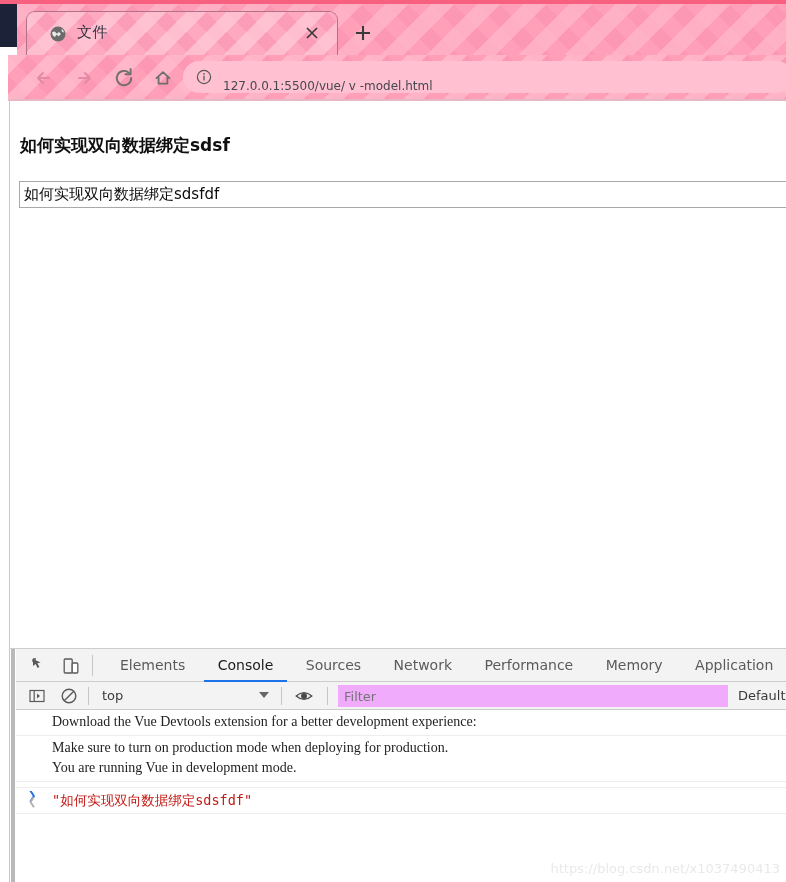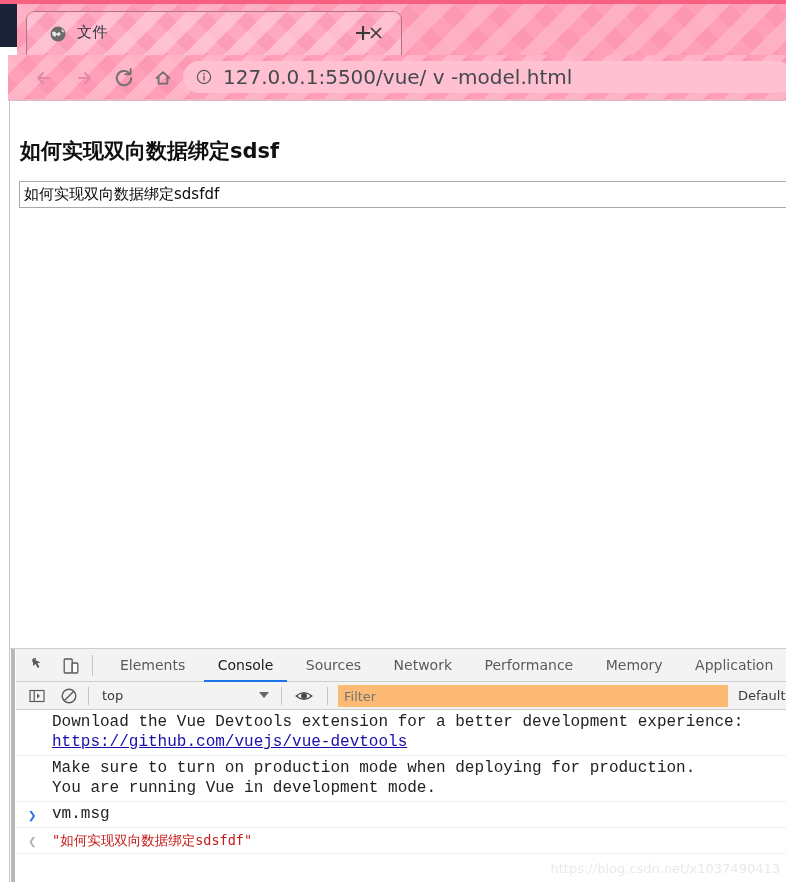--- a/index.html
+++ b/index.html
@@ -53,21 +53,21 @@
     background-image:
       linear-gradient(135deg, rgba(255,255,255,.55) 25%, transparent 25%, transparent 50%, rgba(255,255,255,.55) 50%, rgba(255,255,255,.55) 75%, transparent 75%),
       linear-gradient(45deg, rgba(236,110,150,.45) 25%, transparent 25%, transparent 50%, rgba(236,110,150,.45) 50%, rgba(236,110,150,.45) 75%, transparent 75%);
     background-size: 46px 46px, 46px 46px;
   }
 
   
   .tab {
     position: absolute;
     left: 9px; top: 7px;
-    width: 376px; height: 44px;
+    width: 312px; height: 44px;
     border: 1px solid #b07288;
     border-bottom: none;
     border-radius: 9px 9px 0 0;
     box-sizing: border-box;
     overflow: hidden;
   }
   .tab-bg {
     position: absolute; inset: 0;
     background: #ffa9c0;
   }
@@ -147,22 +147,22 @@
     z-index: 4;
     overflow: hidden;
   }
   .omnibox-icon {
     position: absolute;
     left: 13px; top: 8px;
     width: 16px; height: 16px;
   }
   .omnibox-url {
     position: absolute;
-    left: 40px; top: 5px;
-    font-size: 20px;
+    left: 40px; top: 14px;
+    font-size: 12px;
     color: #44484f;
     font-family: "DejaVu Sans", sans-serif;
     white-space: nowrap;
     line-height: 22px;
   }
 
   
   .chrome-bottom-line {
     position: absolute;
     left: 8px; top: 99px;
@@ -176,21 +176,21 @@
     left: 9px; top: 101px;
     width: 777px; height: 547px;
     background: #ffffff;
     border-left: 1px solid #c8c8c8;
     box-sizing: border-box;
     overflow: hidden;
   }
   .page-heading {
     position: absolute;
     left: 10px; top: 22px;
-    font-size: 21px;
+    font-size: 17px;
     font-weight: bold;
     color: #101010;
     font-family: "DejaVu Sans", sans-serif;
     white-space: nowrap;
   }
   .page-input {
     position: absolute;
     left: 9px; top: 80px;
     width: 790px; height: 27px;
     box-sizing: border-box;
@@ -307,21 +307,21 @@
     width: 0; height: 0;
     border-left: 5px solid transparent;
     border-right: 5px solid transparent;
     border-top: 6px solid #666;
     cursor: pointer;
   }
   .cb-filter {
     position: absolute;
     left: 322px; top: 3px;
     width: 390px; height: 22px;
-    background: #fdba74;
+    background: #f0abfc;
     border: none;
     font-size: 13px;
     color: #5e5e5e;
     padding: 0 6px;
     box-sizing: border-box;
     font-family: "DejaVu Sans", sans-serif;
     outline: none;
   }
   .cb-levels {
     position: absolute;
@@ -342,22 +342,22 @@
     background: #ffffff;
     overflow: hidden;
   }
   .msg {
     position: relative;
     border-bottom: 1px solid #eeeeee;
     padding: 2px 0 3px 0;
     box-sizing: border-box;
   }
   .msg-line {
-    font-family: Liberation Mono, monospace;
-    font-size: 16px;
+    font-family: Liberation Serif, serif;
+    font-size: 14px;
     color: #222222;
     line-height: 20px;
     padding-left: 36px;
     white-space: pre;
   }
   .msg-link {
     color: #1a0dab;
     text-decoration: underline;
     cursor: pointer;
   }
@@ -527,31 +527,29 @@
       </span>
       <div class="cb-sep cb-sep3"></div>
       <input class="cb-filter" type="text" placeholder="Filter" style="">
       <span class="cb-levels">Default le</span>
     </div>
 
     <div class="dt-console">
 
       <div class="msg">
         <div class="msg-line">Download the Vue Devtools extension for a better development experience:</div>
-        <div class="msg-line"><span class="msg-link">https://github.com/vuejs/vue-devtools</span></div>
       </div>
 
       <div class="msg">
         <div class="msg-line">Make sure to turn on production mode when deploying for production.</div>
         <div class="msg-line">You are running Vue in development mode.</div>
       </div>
 
       <div class="msg">
         <span class="msg-gutter gutter-in">❯</span>
-        <div class="msg-line">vm.msg</div>
       </div>
 
       <div class="msg">
         <span class="msg-gutter gutter-out">❮</span>
         <div class="msg-eval-result">"如何实现双向数据绑定sdsfdf"</div>
       </div>
 
     </div>
   </div>
 

